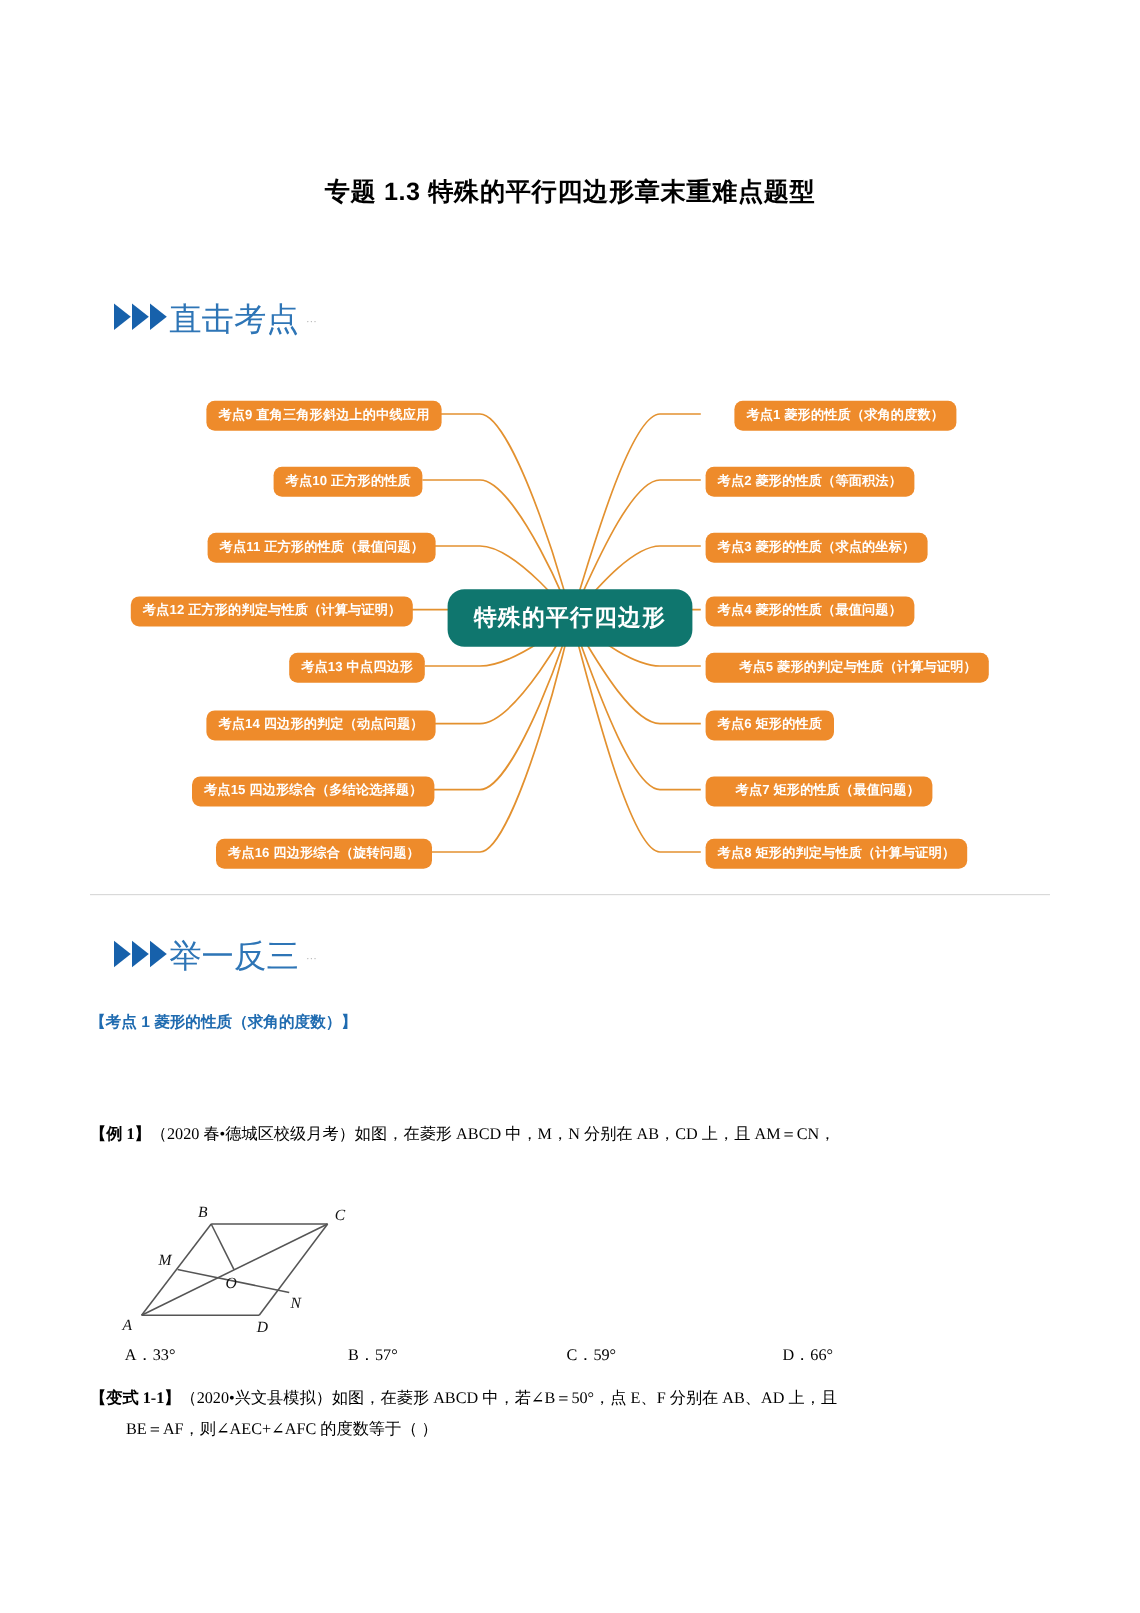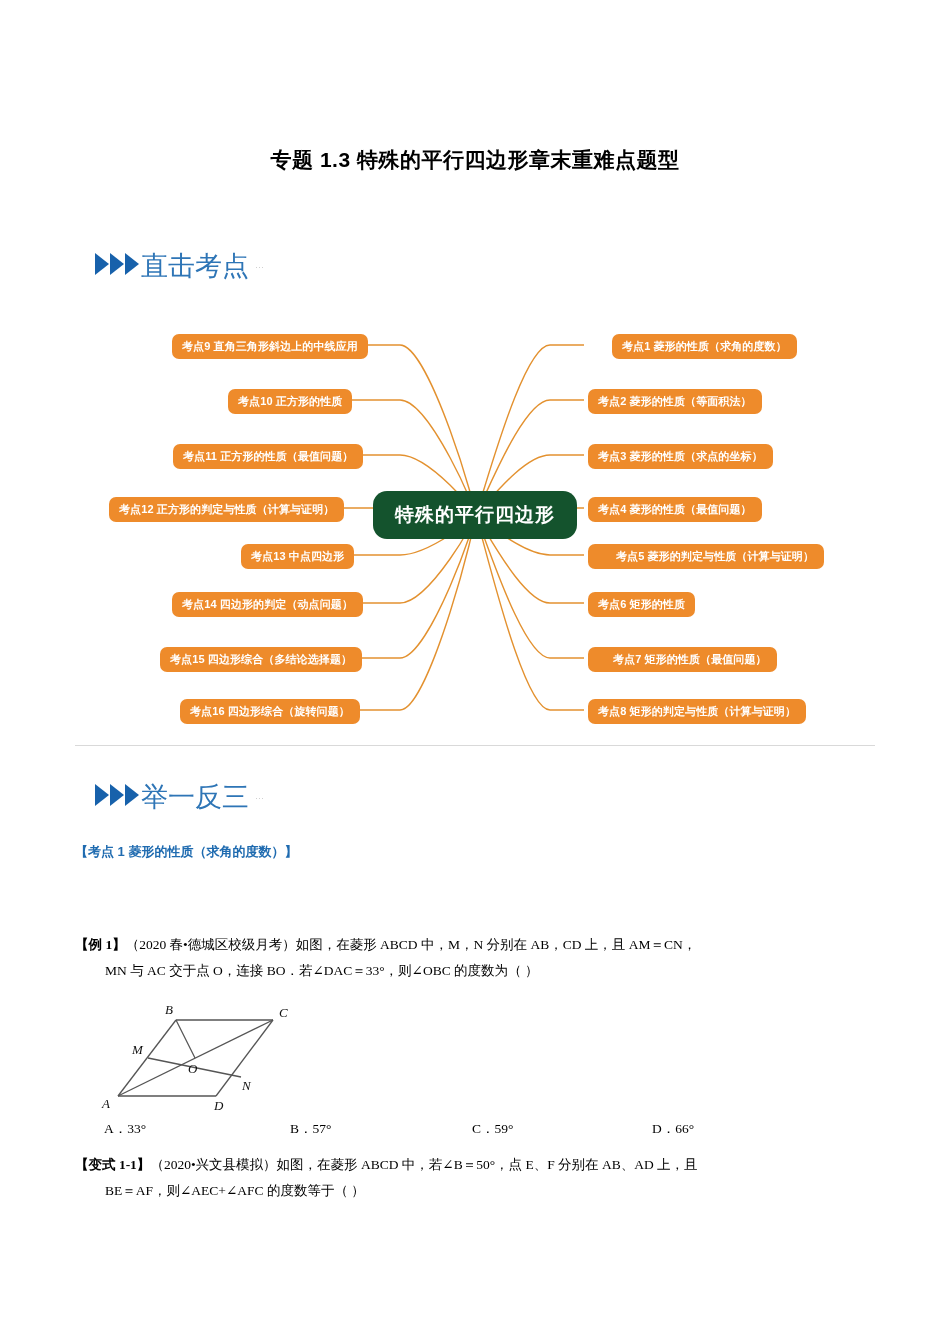--- a/index.html
+++ b/index.html
@@ -46,21 +46,21 @@
   .mindmap svg{position:absolute;left:0;top:0;}
   .node{
     position:absolute;background:#ee8b2b;border-radius:7px;
     color:#ffffff;font-family:"Liberation Sans","DejaVu Sans",sans-serif;
     font-weight:bold;font-size:11px;line-height:1;
     padding:7px 10px;white-space:nowrap;box-sizing:border-box;
     letter-spacing:.1px;
   }
   .node.right{left:0;}
   .center-node{
-    position:absolute;background:#14532d;border-radius:14px;color:#fff;
+    position:absolute;background:#0f766e;border-radius:14px;color:#fff;
     font-family:"Liberation Sans","DejaVu Sans",sans-serif;font-weight:bold;
     font-size:19px;padding:11px 22px;white-space:nowrap;letter-spacing:1px;
     box-sizing:border-box;
   }
   .mm-divider{
     position:absolute;left:75px;width:800px;top:745px;height:0;
     border-top:1px solid #d9d9d9;
   }
 
   
@@ -177,21 +177,20 @@
     </span>
     <span class="sec-label">举一反三</span>
     <span class="sec-dots">…</span>
   </div>
 
   <div class="kp-head" style="top:843px;">【考点 1  菱形的性质（求角的度数）】</div>
 
 
   <div class="prob" style="top:932px;">
     <span class="lbl">【例 1】</span><span>（2020 春•德城区校级月考）如图，在菱形 ABCD 中，M，N 分别在 AB，CD 上，且 AM＝CN，</span>
-    <span class="ln2">MN 与 AC 交于点 O，连接 BO．若∠DAC＝33°，则∠OBC 的度数为（      ）</span>
   </div>
 
   <div class="figure">
     <svg width="216" height="112" viewBox="0 0 216 112">
       <g stroke="#555" stroke-width="1.3" fill="none">
         <line x1="22" y1="96" x2="80" y2="20"></line>
         <line x1="80" y1="20" x2="177" y2="20"></line>
         <line x1="177" y1="20" x2="120" y2="96"></line>
         <line x1="120" y1="96" x2="22" y2="96"></line>
         <line x1="22" y1="96" x2="177" y2="20"></line>

